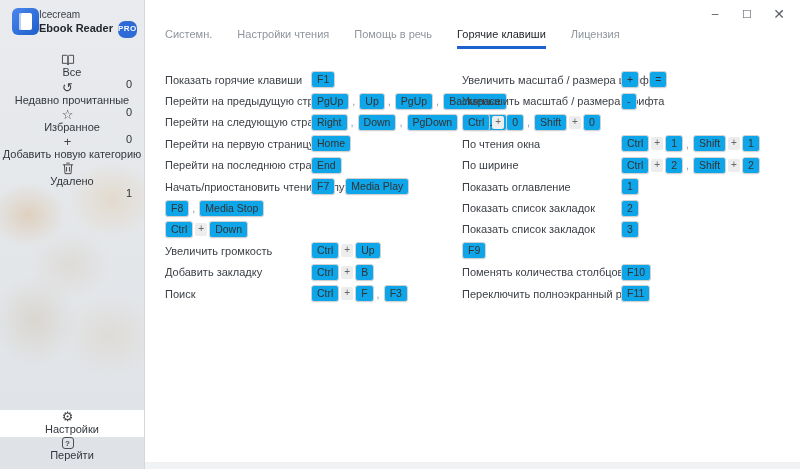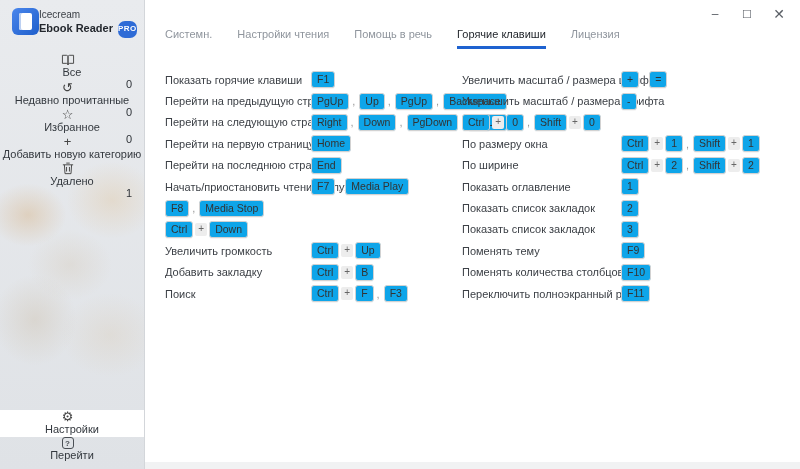--- a/index.html
+++ b/index.html
@@ -265,21 +265,21 @@
               <span class="kbd">Ctrl</span>
               <span class="plus">+</span>
               <span class="kbd">0</span>
               <span class="comma">,</span>
               <span class="kbd">Shift</span>
               <span class="plus">+</span>
               <span class="kbd">0</span>
             </span>
           </div>
           <div class="hk-row">
-            <span class="hk-label">По размеру окна</span>
+            <span class="hk-label">По чтения окна</span>
             <span class="hk-keys">
               <span class="kbd">Ctrl</span>
               <span class="plus">+</span>
               <span class="kbd">1</span>
               <span class="comma">,</span>
               <span class="kbd">Shift</span>
               <span class="plus">+</span>
               <span class="kbd">1</span>
             </span>
           </div>
@@ -307,21 +307,20 @@
               <span class="kbd">2</span>
             </span>
           </div>
           <div class="hk-row">
             <span class="hk-label">Показать список закладок</span>
             <span class="hk-keys">
               <span class="kbd">3</span>
             </span>
           </div>
           <div class="hk-row">
-            <span class="hk-label">Поменять тему</span>
             <span class="hk-keys">
               <span class="kbd">F9</span>
             </span>
           </div>
           <div class="hk-row">
             <span class="hk-label">Поменять количества столбцов</span>
             <span class="hk-keys">
               <span class="kbd">F10</span>
             </span>
           </div>

